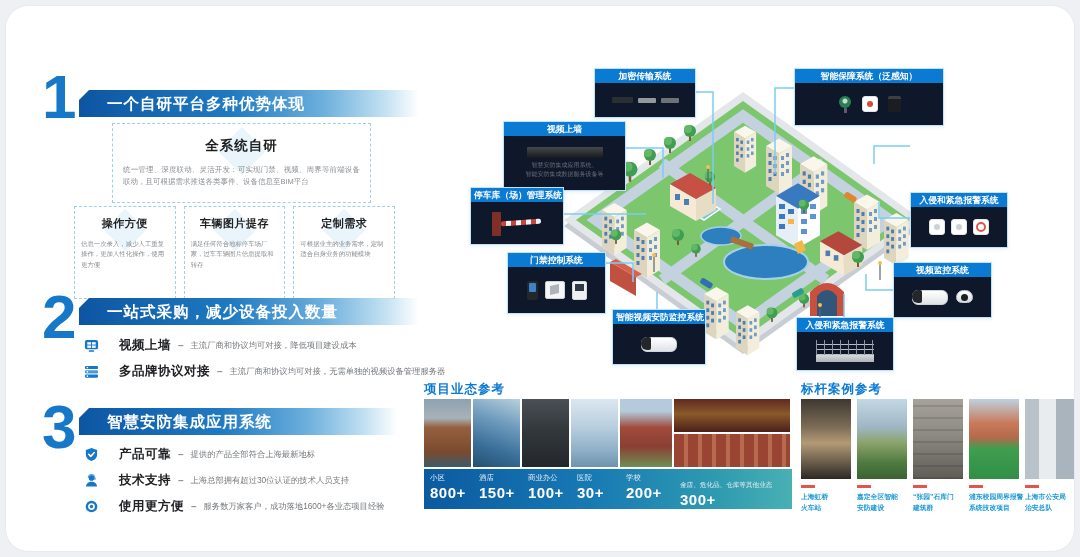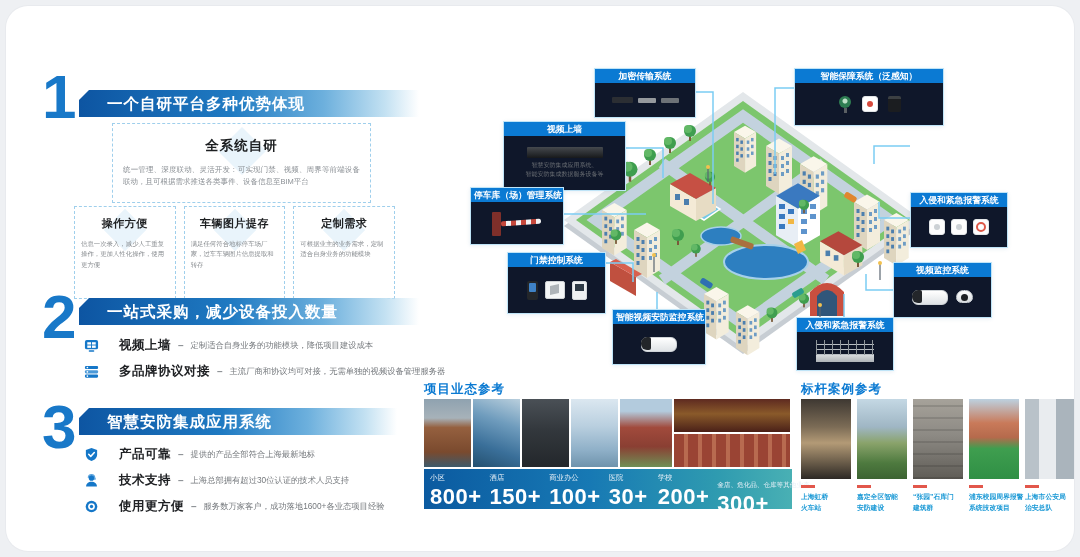--- a/index.html
+++ b/index.html
@@ -75,21 +75,21 @@
   
   .strip-title{position:absolute;font-size:12.5px;font-weight:bold;color:#0b7ad2;letter-spacing:1px;}
   .pimgs{position:absolute;left:418px;top:393px;width:368px;height:68px;display:flex;gap:2px;}
   .pimg{height:68px;}
   .pstack{display:flex;flex-direction:column;gap:2px;}
   .pstack>div{flex:1;}
   .statbar{position:absolute;left:418px;top:463px;width:368px;height:40px;display:flex;gap:2px;color:#fff;
     background:linear-gradient(90deg,#0b5aa0,#1779b4 45%,#2f9bb0 80%,#49b0b4);}
   .stat{padding:4px 0 0 6px;box-sizing:border-box;}
   .stat-label{font-size:7.4px;color:#e4eef6;white-space:nowrap;}
-  .stat-count{font-size:22px;font-weight:800;letter-spacing:.5px;margin-top:1px;}
+  .stat-count{font-size:15px;font-weight:800;letter-spacing:.5px;margin-top:1px;}
   .cases{position:absolute;left:795px;top:393px;display:flex;gap:6px;}
   .case{width:50px;}
   .cimg{width:50px;height:80px;}
   .cdash{width:14px;height:3px;background:#e2574b;margin:6px 0 4px;}
   .cl{font-size:6.8px;font-weight:bold;color:#1d9ad6;line-height:1.55;white-space:nowrap;}
 
   svg.lines{position:absolute;inset:0;pointer-events:none;}
   svg.illus{position:absolute;left:552px;top:78px;width:372px;height:274px;}
 </style>
 </head>
@@ -136,21 +136,21 @@
               <rect x="1" y="2" width="14" height="10" rx="2" fill="#1577c8"></rect>
               <rect x="3.5" y="4.5" width="4" height="2.5" fill="#fff"></rect>
               <rect x="8.5" y="4.5" width="4" height="2.5" fill="#fff"></rect>
               <rect x="3.5" y="8" width="4" height="2.5" fill="#fff"></rect>
               <rect x="8.5" y="8" width="4" height="2.5" fill="#fff"></rect>
               <rect x="5" y="13" width="6" height="1.6" rx=".8" fill="#1577c8"></rect>
             </svg>
       </span>
       <span class="blabel">视频上墙</span>
       <span class="bsep">–</span>
-      <span class="bdesc">定制适合自身业务的功能模块，降低项目建设成本</span>
+      <span class="bdesc">主流厂商和协议均可对接，降低项目建设成本</span>
     </div>
     <div class="brow">
       <span class="bicon">
         <svg width="15" height="15" viewBox="0 0 16 16">
               <rect x="1" y="2" width="14" height="3.4" rx="1.2" fill="#1577c8"></rect>
               <rect x="1" y="6.6" width="14" height="3.4" rx="1.2" fill="#4b99d8"></rect>
               <rect x="1" y="11.2" width="14" height="3.4" rx="1.2" fill="#1577c8"></rect>
               <circle cx="3.6" cy="3.7" r=".9" fill="#fff"></circle>
               <circle cx="3.6" cy="8.3" r=".9" fill="#fff"></circle>
               <circle cx="3.6" cy="12.9" r=".9" fill="#fff"></circle>

